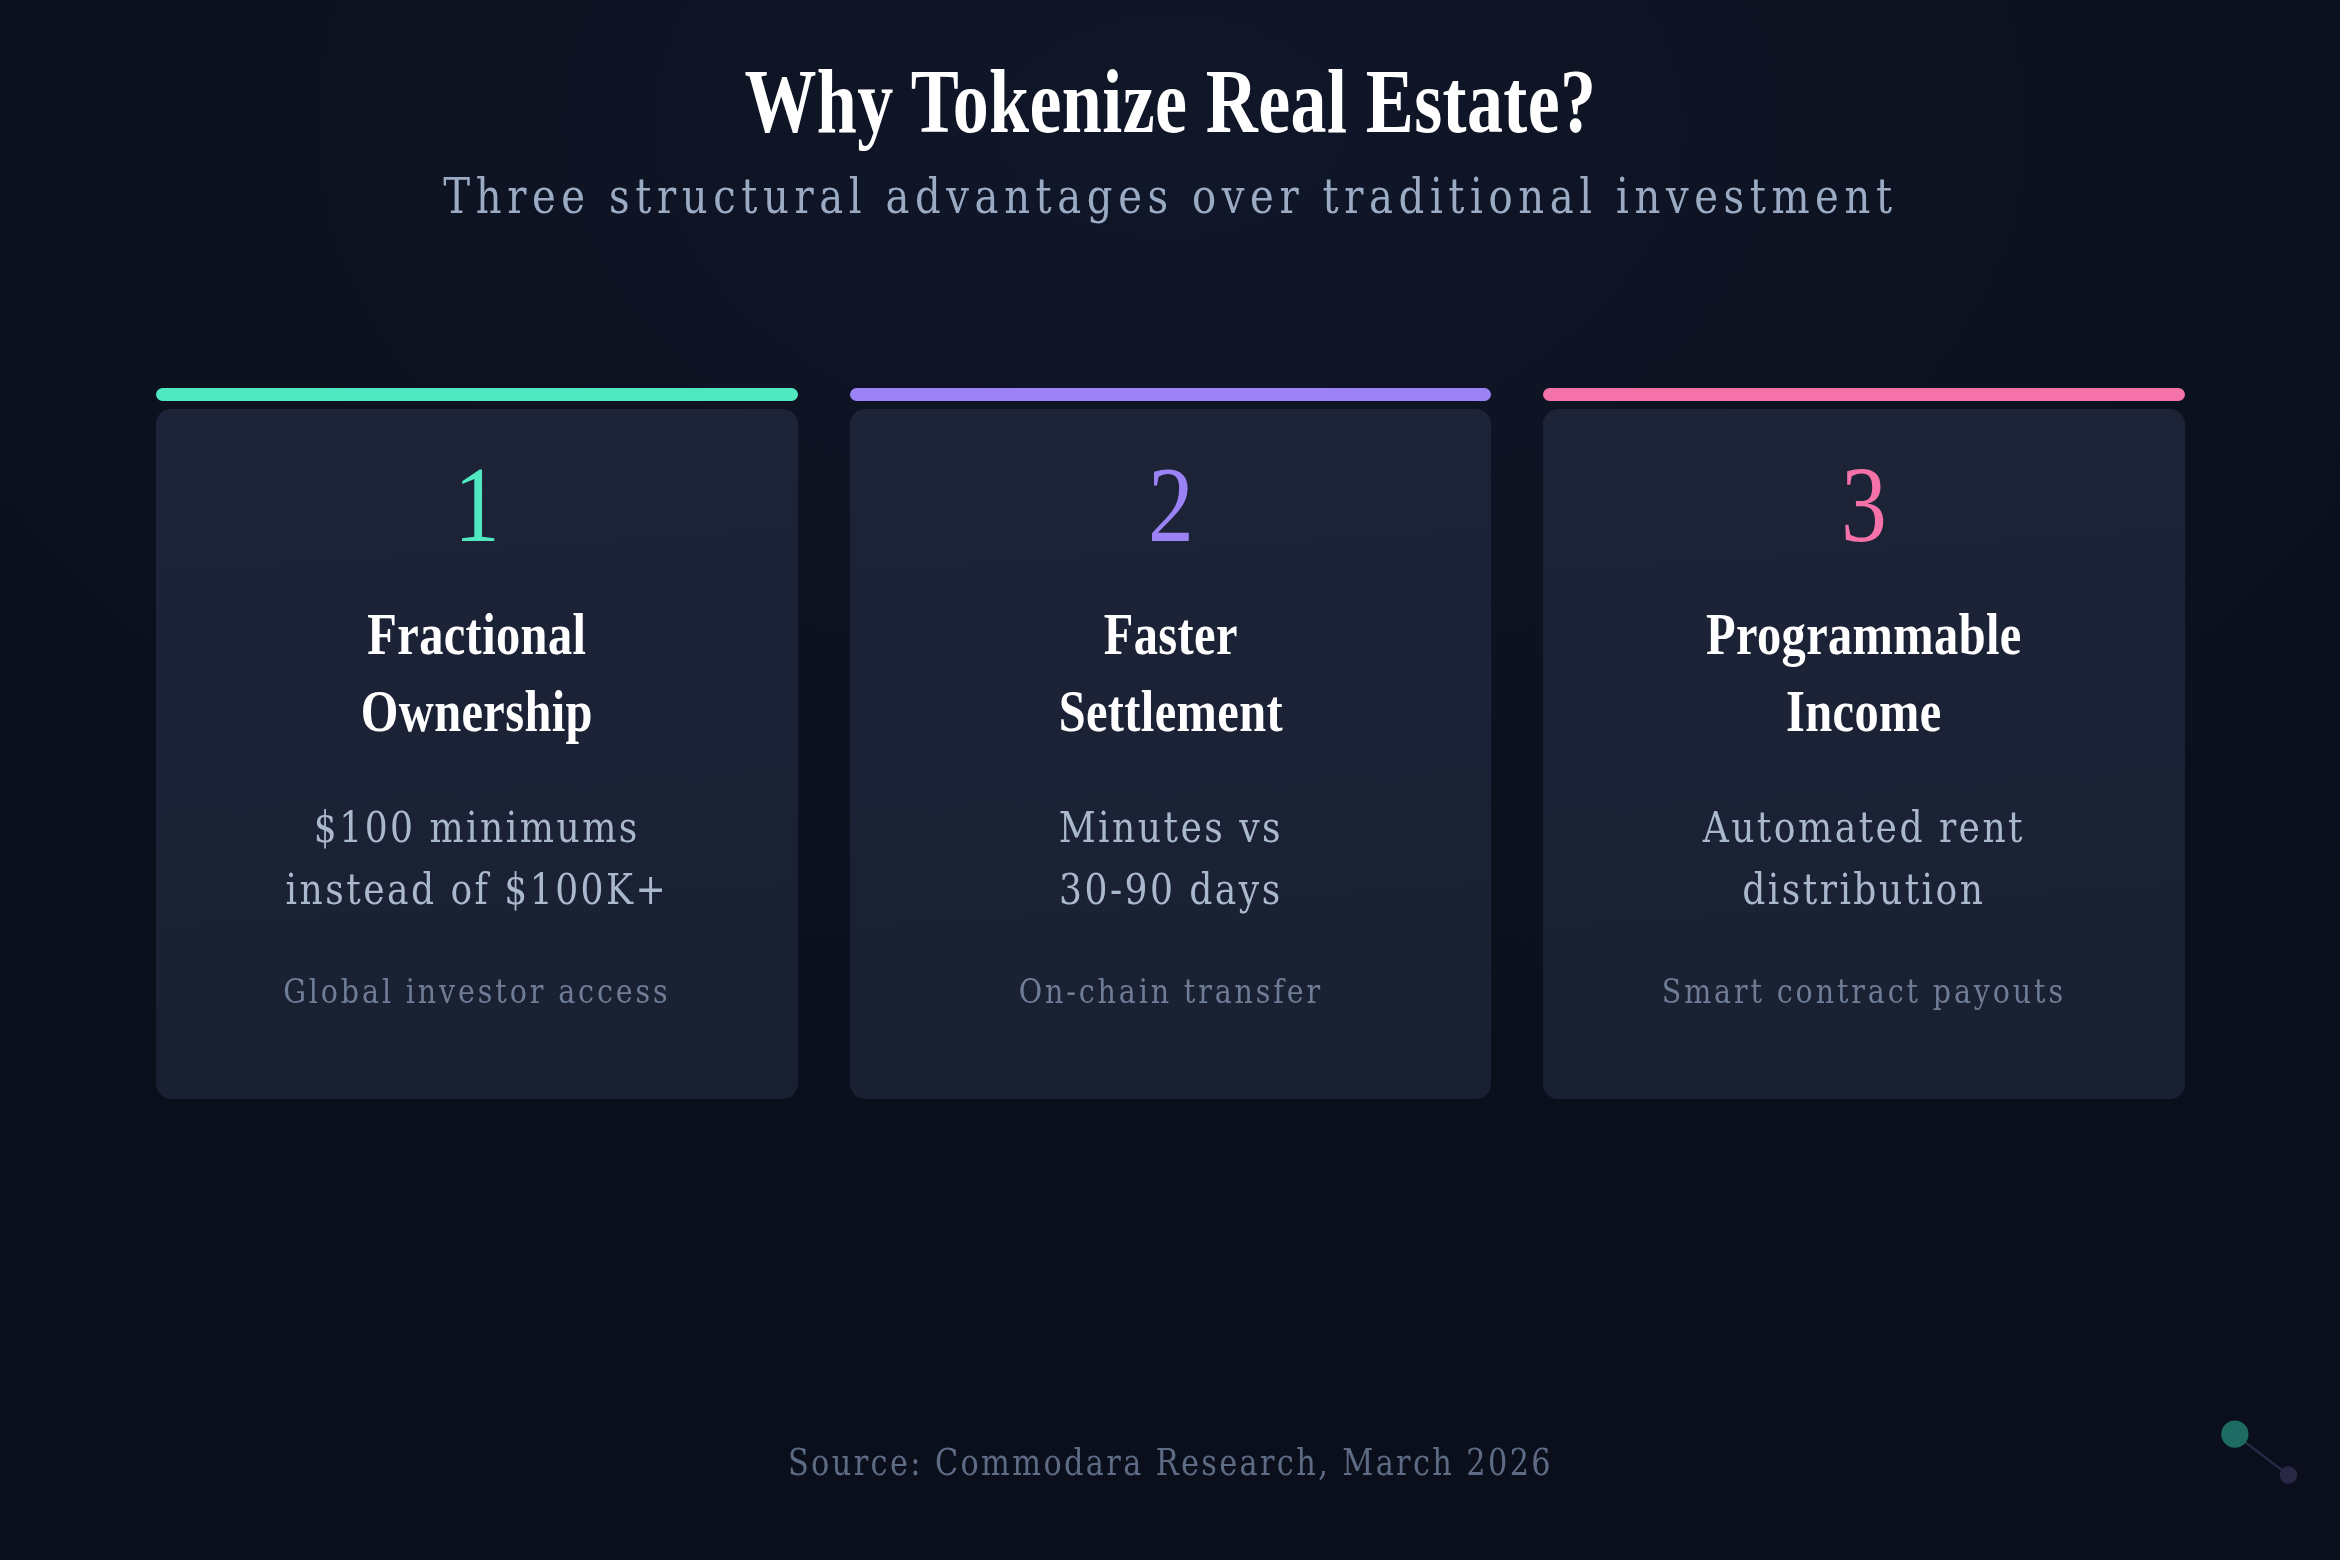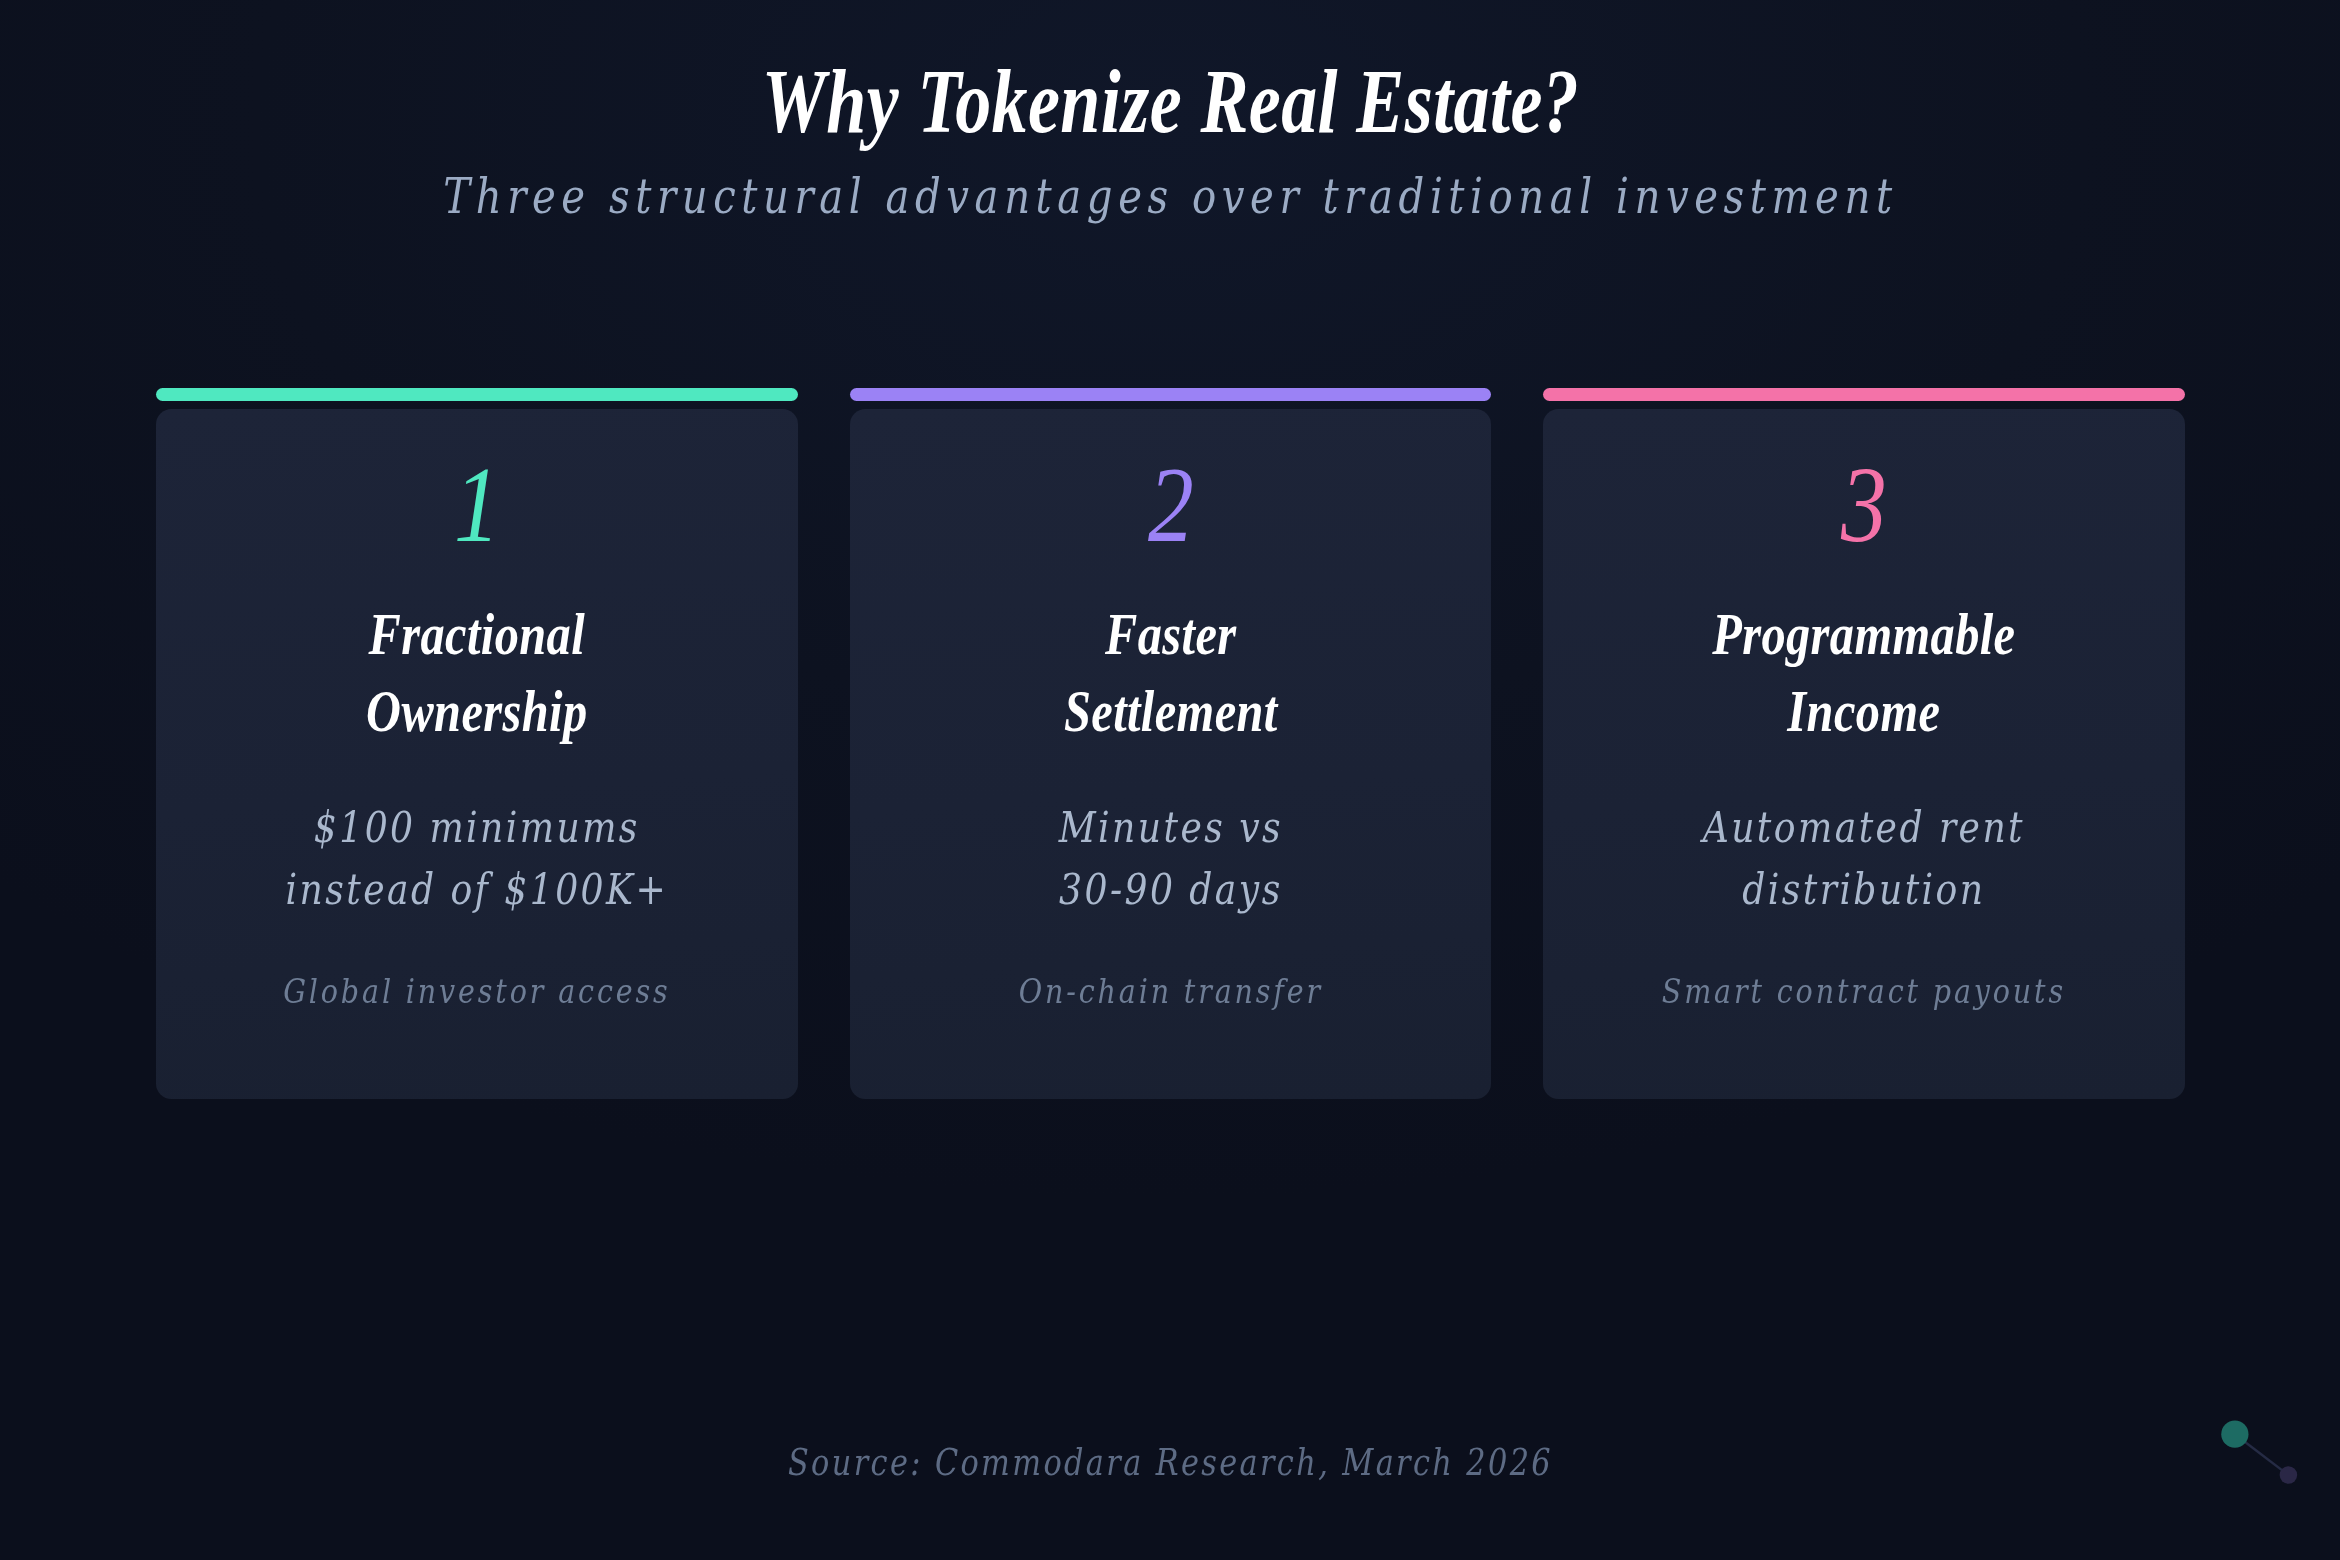--- a/index.html
+++ b/index.html
@@ -157,21 +157,21 @@
     left: 2194px;
     top: 1395px;
     width: 146px;
     height: 127px;
     pointer-events: none;
   }
 </style>
 </head>
 <body>
 
-<div id="slide" style="background-color: rgb(13, 18, 32); font-style: italic;">
+<div id="slide" style="background-color: rgb(13, 18, 32);">
 
   <div id="header">
     <h1 id="page-title">Why Tokenize Real Estate?</h1>
     <div id="page-subtitle">Three structural advantages over traditional investment</div>
   </div>
 
   <div id="cards">
 
     <div class="card-wrap">
       <div class="accent-bar" style="background: rgb(79, 232, 192);"></div>

